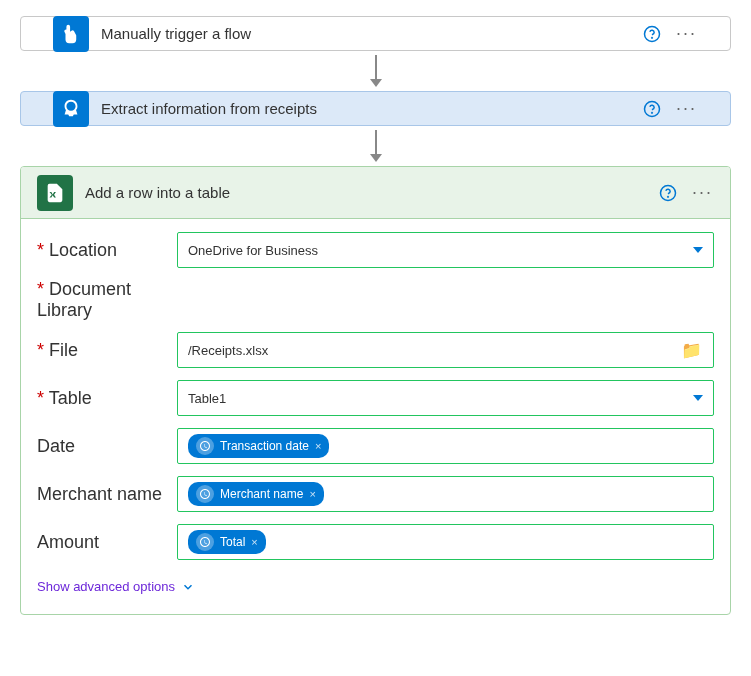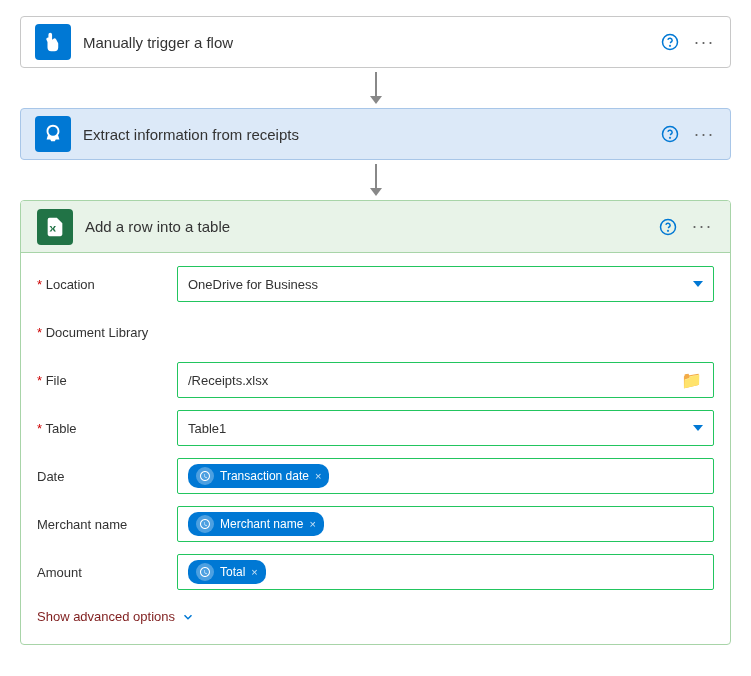--- a/index.html
+++ b/index.html
@@ -20,22 +20,22 @@
       width: 100%;
     }
 
     
     .step-card {
       width: 100%;
       border: 1px solid #c8c8c8;
       border-radius: 4px;
       display: flex;
       align-items: center;
-      padding: 0 14px;
-      height: 52px;
+      padding: 0 32px;
+      height: 35px;
       background: #fff;
       position: relative;
     }
 
     .step-card.trigger {
       background: #fff;
       border-color: #c8c8c8;
     }
 
     .step-card.extract {
@@ -141,21 +141,21 @@
     .field-row {
       display: flex;
       align-items: center;
       margin-bottom: 10px;
       min-height: 38px;
     }
 
     .field-label {
       width: 140px;
       flex-shrink: 0;
-      font-size: 13px;
+      font-size: 18px;
       color: #333;
     }
 
     .field-label.required::before {
       content: '* ';
       color: #c00;
     }
 
     .field-input {
       flex: 1;
@@ -209,21 +209,21 @@
       font-size: 10px;
     }
 
     .token-close {
       cursor: pointer;
       font-size: 11px;
       opacity: 0.8;
     }
 
     .show-advanced {
-      color: #7f1d1d;
+      color: #6d28d9;
       font-size: 13px;
       cursor: pointer;
       background: none;
       border: none;
       display: flex;
       align-items: center;
       gap: 6px;
       padding: 8px 0 4px 0;
     }
   </style>

